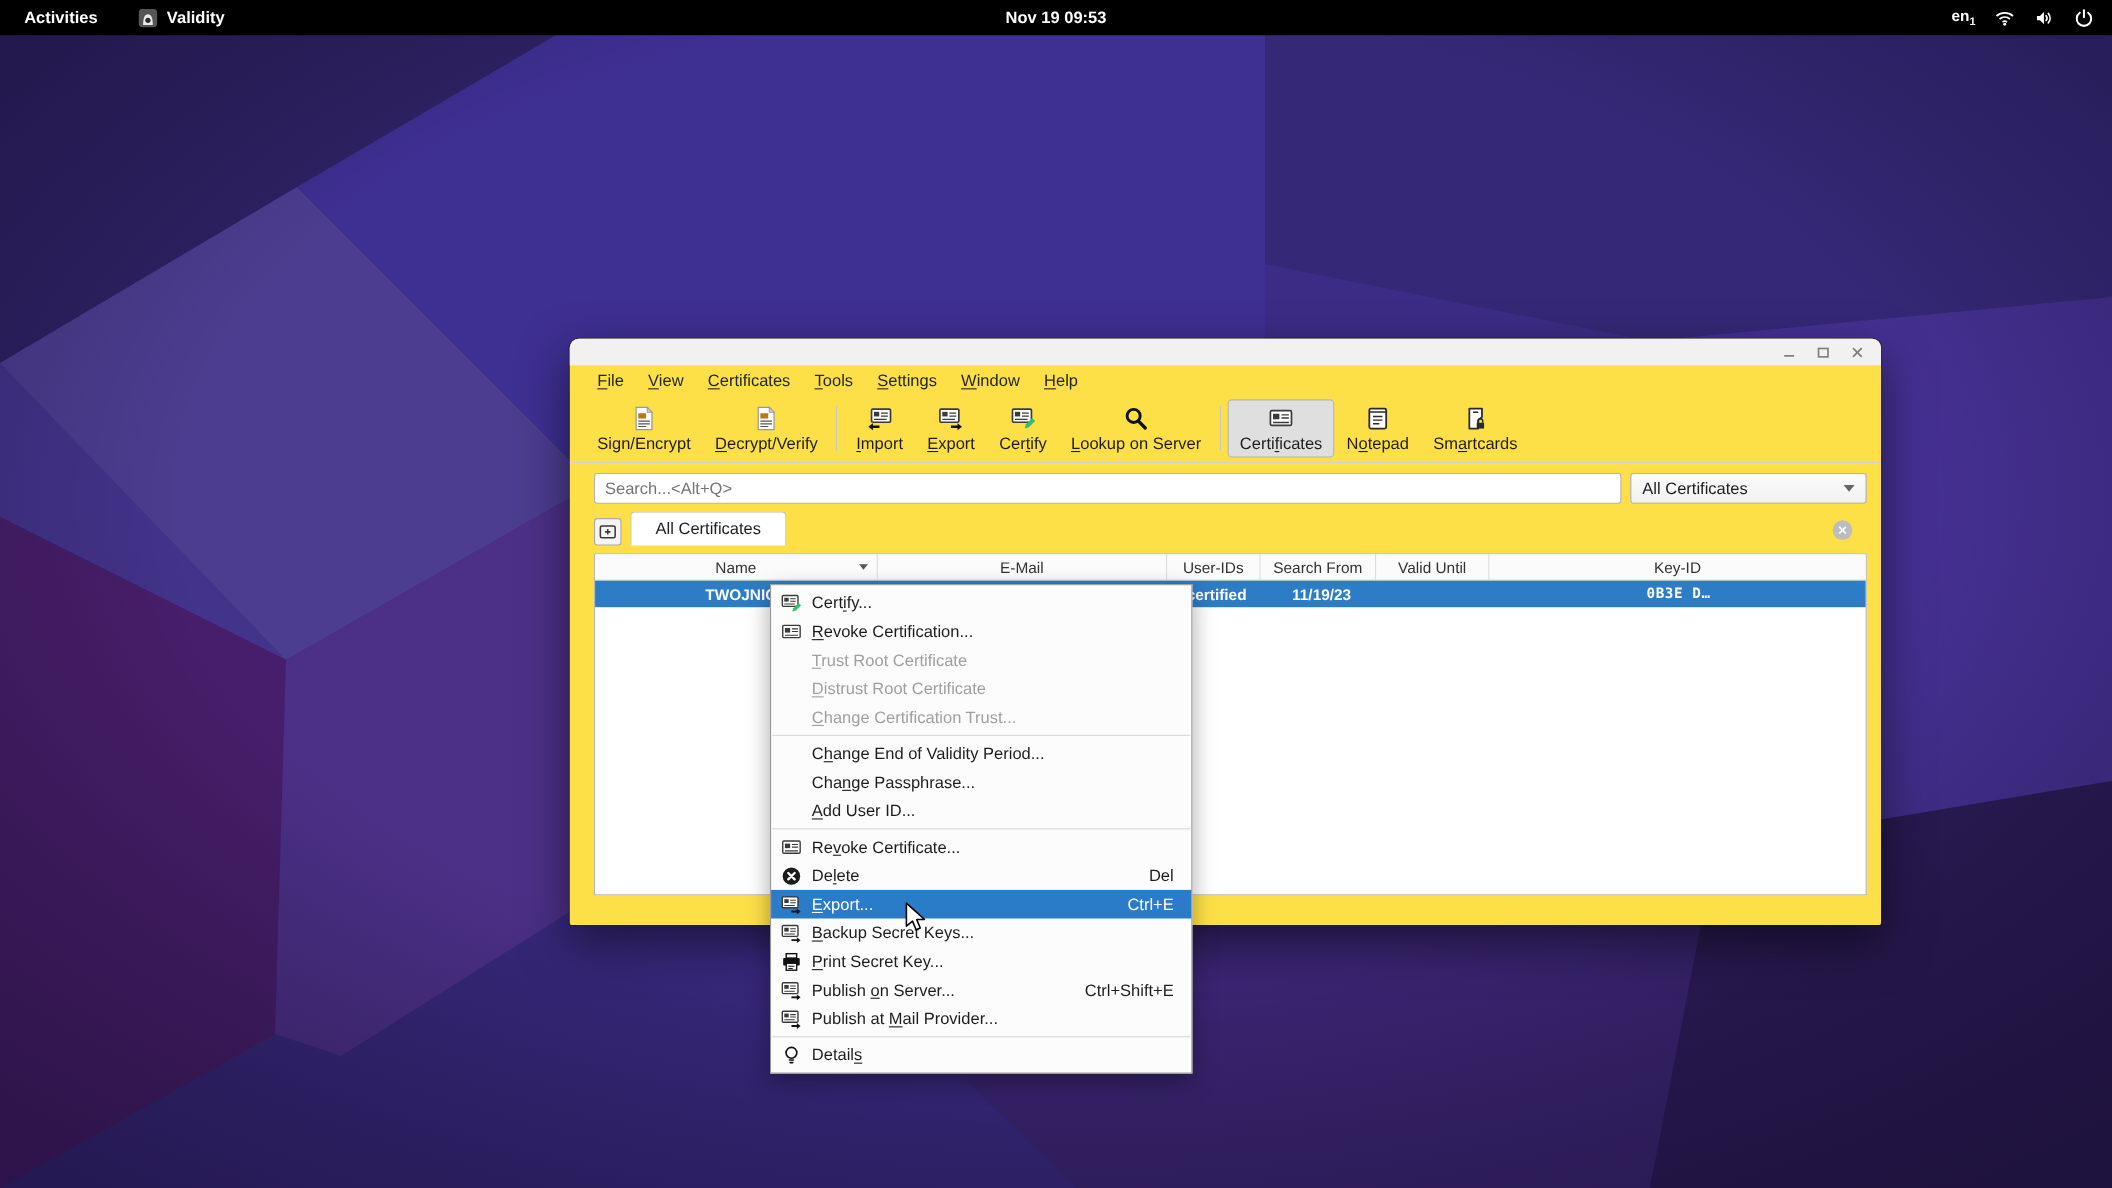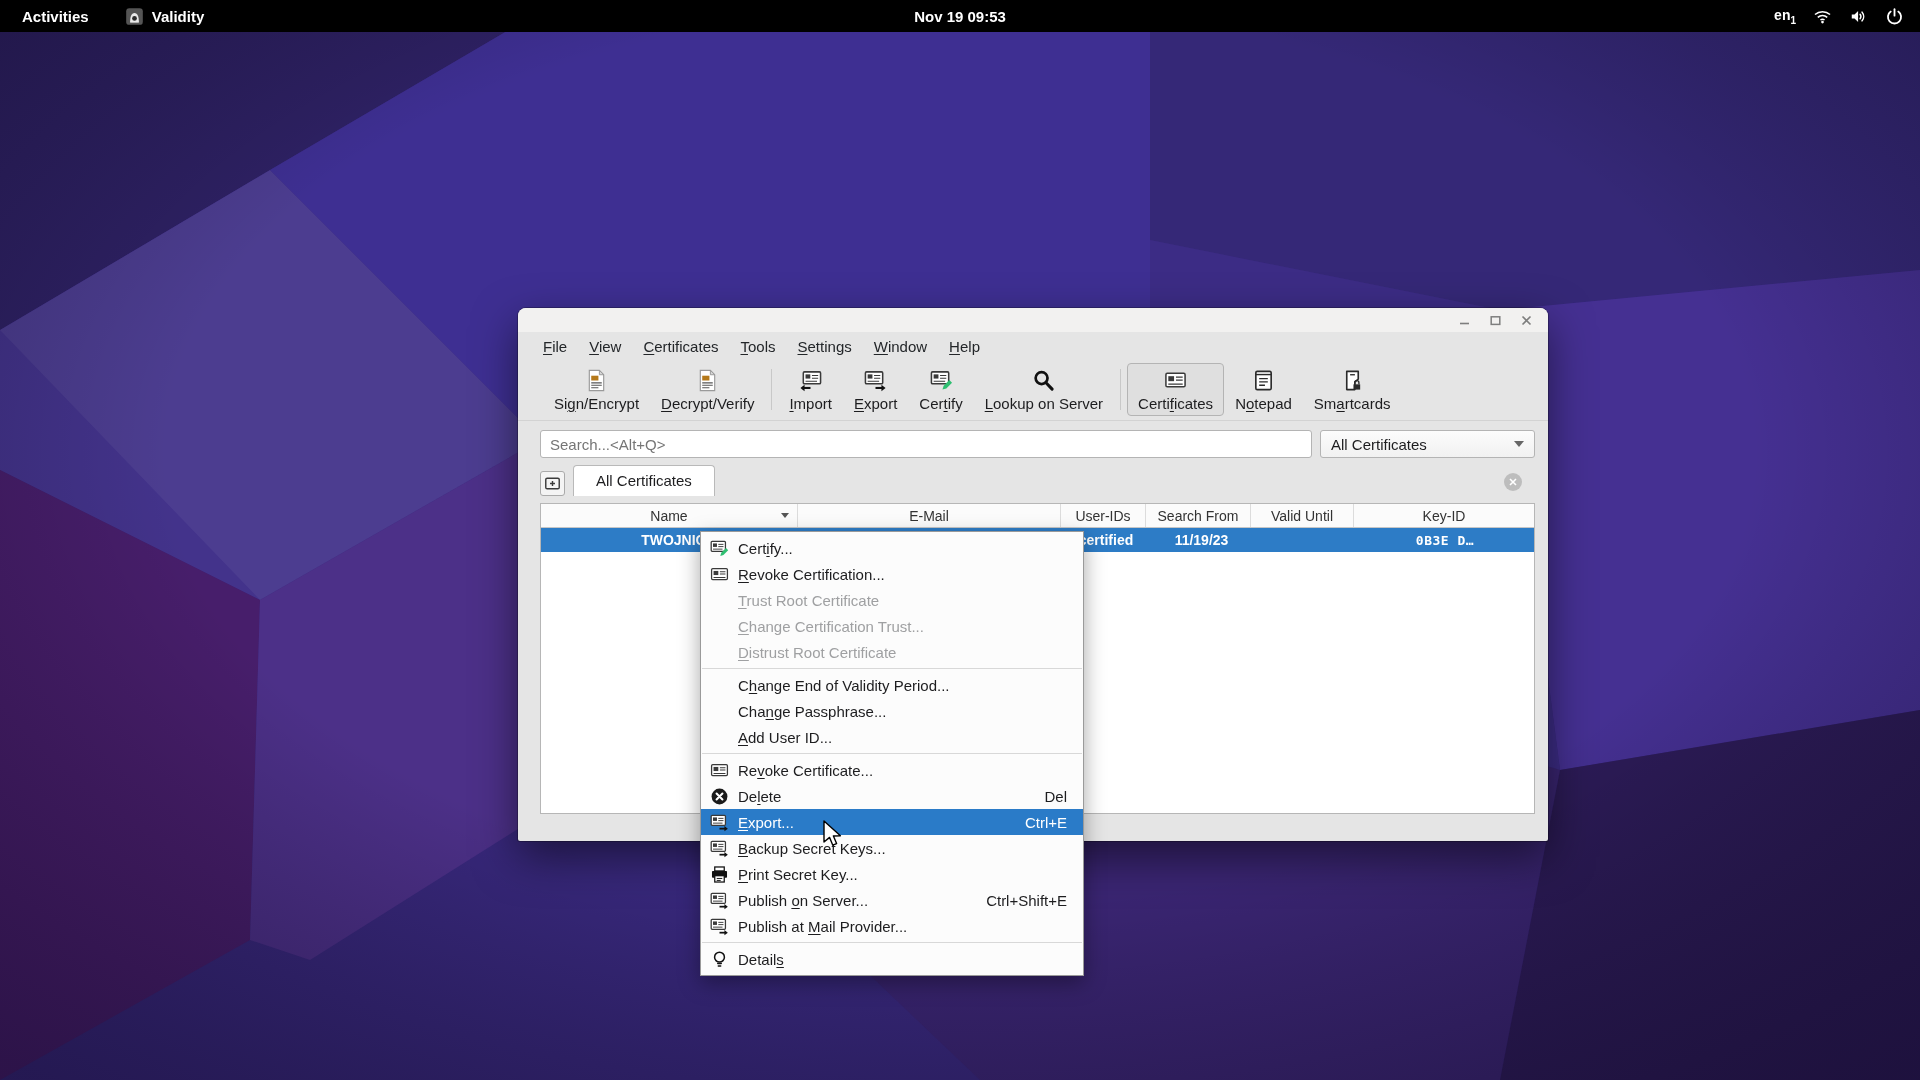--- a/index.html
+++ b/index.html
@@ -13,31 +13,31 @@
   .tb-activities { padding:10px 22px; height:100%; display:flex; align-items:center; cursor:default; }
   .tb-app { display:flex; align-items:center; gap:8px; padding:0 14px; height:100%; }
   .tb-app svg { width:19px; height:19px; }
   .tb-clock { position:absolute; left:50%; transform:translateX(-50%); top:0; height:32px; display:flex; align-items:center; }
   .tb-right { position:absolute; right:0; top:0; height:32px; display:flex; align-items:center; gap:17px; padding:0 16px; }
   .tb-kbd { font-size:14px; }
   .tb-kbd sub { font-size:10px; }
   .tb-right svg { width:19px; height:19px; display:block; }
 
   
-  .window { position:absolute; left:518px; top:308px; width:1030px; height:533px; background:#e5e5e5;
+  .window { position:absolute; left:518px; top:308px; width:1192px; height:533px; background:#fde047;
             border-radius:8px 8px 2px 2px; box-shadow:0 16px 44px rgba(0,0,0,.5), 0 0 0 1px rgba(0,0,0,.25); z-index:10; }
   .titlebar { height:24px; display:flex; align-items:center; justify-content:flex-end; gap:16px;
               background:#f2f1f0; border-radius:8px 8px 0 0; padding:0 14px; }
   .wbtn { width:15px; height:15px; display:flex; align-items:center; justify-content:center; }
   .wbtn svg { width:13px; height:13px; }
 
   .menubar { display:flex; align-items:center; gap:4px; padding:2px 12px 2px 16px; font-size:15px; color:#232629; }
   .menubar .mitem { padding:4px 9px; border-radius:3px; }
 
-  .toolbar { display:flex; align-items:center; padding:2px 6px 4px 25px; }
+  .toolbar { display:flex; align-items:center; padding:2px 6px 4px 14px; }
   .tbtn { display:flex; flex-direction:column; align-items:center; gap:3px; padding:5px 10px 3px;
           font-size:15px; color:#1d1d1f; border:1px solid transparent; border-radius:4px; }
   .tbtn svg { width:23px; height:23px; }
   .tbtn.active { background:#dfdfdf; border-color:#b4b4b4; }
   .tsep { width:1px; background:#c8c8c8; margin:6px 6px; align-self:stretch; }
   .toolbar-rule { height:1px; background:#d3d3d3; margin:0; }
 
   .searchrow { display:flex; align-items:center; gap:8px; padding:9px 13px 6px 22px; }
   .searchinput { flex:1; height:28px; background:#fff; border:1px solid #b4b4b4; border-radius:3px;
                  font-size:15px; color:#555; padding:0 9px; font-family:"Liberation Sans",sans-serif; }
@@ -369,25 +369,25 @@
         </svg>
       </span>
     <span class="clabel"><u>R</u>evoke Certification...</span>
   </div>
   <div class="ci disabled">
     <span class="cicon"></span>
     <span class="clabel"><u>T</u>rust Root Certificate</span>
   </div>
   <div class="ci disabled">
     <span class="cicon"></span>
+    <span class="clabel"><u>D</u>istrust Root Certificate</span>
+  </div>
+  <div class="ci disabled">
+    <span class="cicon"></span>
     <span class="clabel"><u>C</u>hange Certification Trust...</span>
-  </div>
-  <div class="ci disabled">
-    <span class="cicon"></span>
-    <span class="clabel"><u>D</u>istrust Root Certificate</span>
   </div>
   <div class="csep"></div>
   <div class="ci">
     <span class="cicon"></span>
     <span class="clabel">C<u>h</u>ange End of Validity Period...</span>
   </div>
   <div class="ci">
     <span class="cicon"></span>
     <span class="clabel">Cha<u>n</u>ge Passphrase...</span>
   </div>

